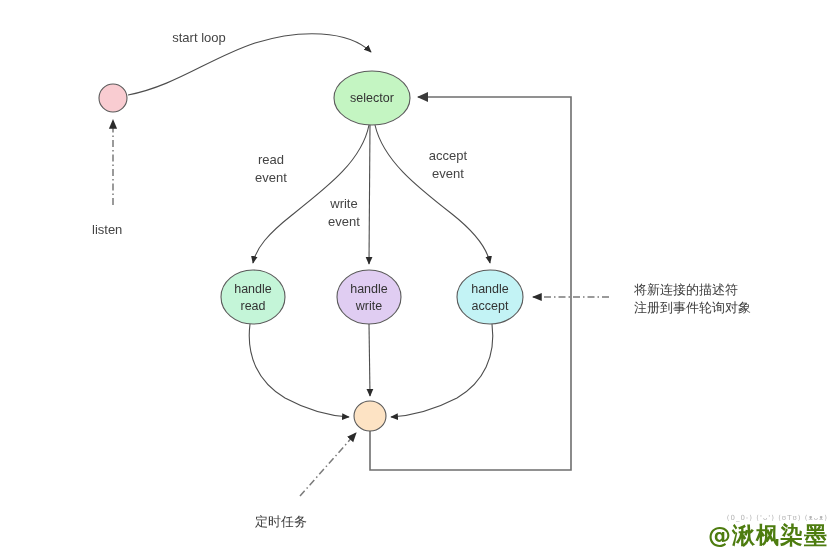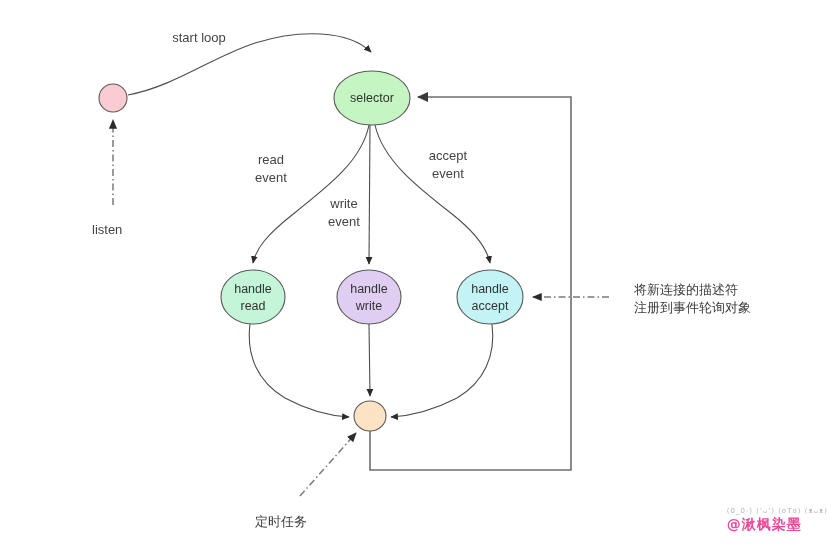--- a/index.html
+++ b/index.html
@@ -73,35 +73,36 @@
     stroke-width: 1.5;
     stroke-dasharray: 7 3 1.5 3;
   }
   .node-shape {
     stroke: #5a5a5a;
     stroke-width: 1.1;
   }
   #watermark {
     position: absolute;
     right: 8px;
-    bottom: 24px;
+    bottom: 8px;
+    text-align: right;
     user-select: none;
   }
   #watermark .wm-kao {
     font-family: "DejaVu Sans", sans-serif;
     font-size: 7px;
     color: #b4b4b4;
     letter-spacing: 1px;
     line-height: 1;
     margin-bottom: 2px;
   }
   #watermark .wm-name {
     font-family: "DejaVu Sans", "Liberation Serif", serif;
-    font-size: 14px;
-    color: #ec4899;
+    font-size: 23px;
+    color: #4d7c0f;
     letter-spacing: 1px;
     line-height: 1;
     font-weight: 600;
   }
 </style>
 </head>
 <body>
 
 <div id="canvas">
 

